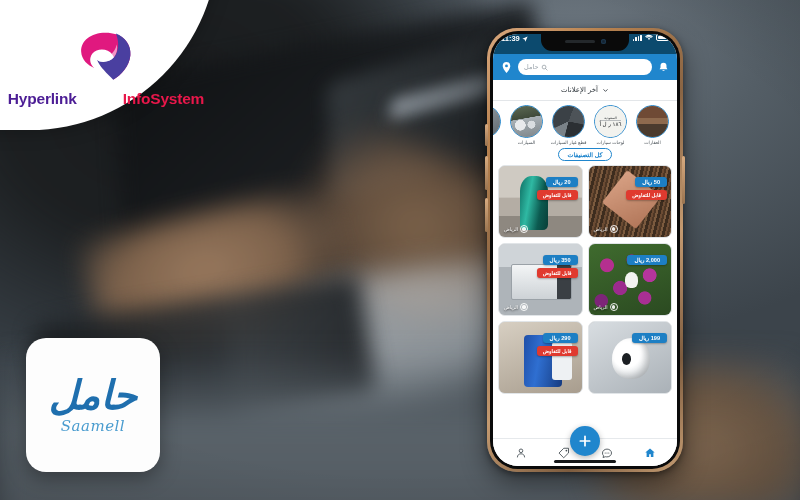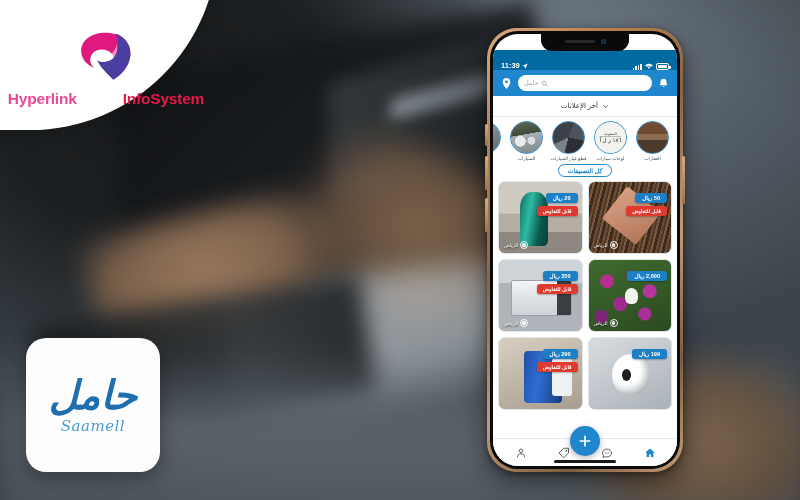--- a/index.html
+++ b/index.html
@@ -82,21 +82,21 @@
   #brand-badge{
     position:absolute; left:-40px; top:-58px; width:258px; height:188px;
     background:#ffffff; border-bottom-right-radius:190px;
     border-bottom-left-radius:0; border-top-right-radius:0;
     box-shadow:0 2px 18px rgba(0,0,0,.25);
     display:flex; flex-direction:column; align-items:center; justify-content:flex-end;
     padding:0 0 22px 34px;
   }
   .hls-mark{ width:58px; height:56px; margin-bottom:4px; }
   .hls-text{ font-size:15.5px; font-weight:700; letter-spacing:-.2px; white-space:nowrap; }
-  .hls-text .a{ color:#ec4899; }
+  .hls-text .a{ color:#4c1d95; }
   .hls-text .b{ color:#e8174a;padding-left:46px; }
 
   
   #app-icon-card{
     position:absolute; left:26px; top:338px; width:134px; height:134px;
     background:#fdfdfd; border-radius:20px;
     box-shadow:0 6px 20px rgba(0,0,0,.35);
     display:flex; flex-direction:column; align-items:center; justify-content:center;
   }
   .saamell-ar{
@@ -136,23 +136,23 @@
     position:absolute; left:50%; transform:translateX(-50%); top:0;
     width:88px; height:17px; background:#0a0a0a;
     border-bottom-left-radius:11px; border-bottom-right-radius:11px; z-index:6;
     display:flex; align-items:center; justify-content:center; gap:6px; padding-bottom:3px;
   }
   .speaker{ width:30px; height:3px; border-radius:2px; background:#24282b; }
   .frontcam{ width:5px; height:5px; border-radius:50%; background:#15222e; box-shadow:inset 0 0 2px #2a5a80; }
 
   
   #statusbar{
-    height:20px; background:#0369a1; color:#fff; flex:0 0 auto;
-    display:flex; align-items:flex-end; justify-content:space-between;
-    padding:0 8px; font-size:7.5px; font-weight:700; position:relative; z-index:5;margin-top:16px;
+    height:20px; background:#0c4a6e; color:#fff; flex:0 0 auto;
+    display:flex; align-items:flex-start; justify-content:space-between;
+    padding:0 8px; font-size:7.5px; font-weight:700; position:relative; z-index:5;
   }
   .sb-left{ display:flex; align-items:center; gap:2px; }
   .sb-right{ display:flex; align-items:center; gap:3px; }
   .sig-bars{ display:flex; align-items:flex-end; gap:1px; height:6px; }
   .sig-bars i{ width:1.6px; background:#fff; border-radius:.5px; display:block; }
   .battery{ width:13px; height:6.5px; border:1px solid #fff; border-radius:2px; position:relative; }
   .battery::after{ content:""; position:absolute; right:-2.5px; top:1.6px; width:1.4px; height:3px; background:#fff; border-radius:0 1px 1px 0; }
   .battery i{ position:absolute; left:1px; top:1px; bottom:1px; right:1px; background:#fff; border-radius:1px; display:block; }
 
   

